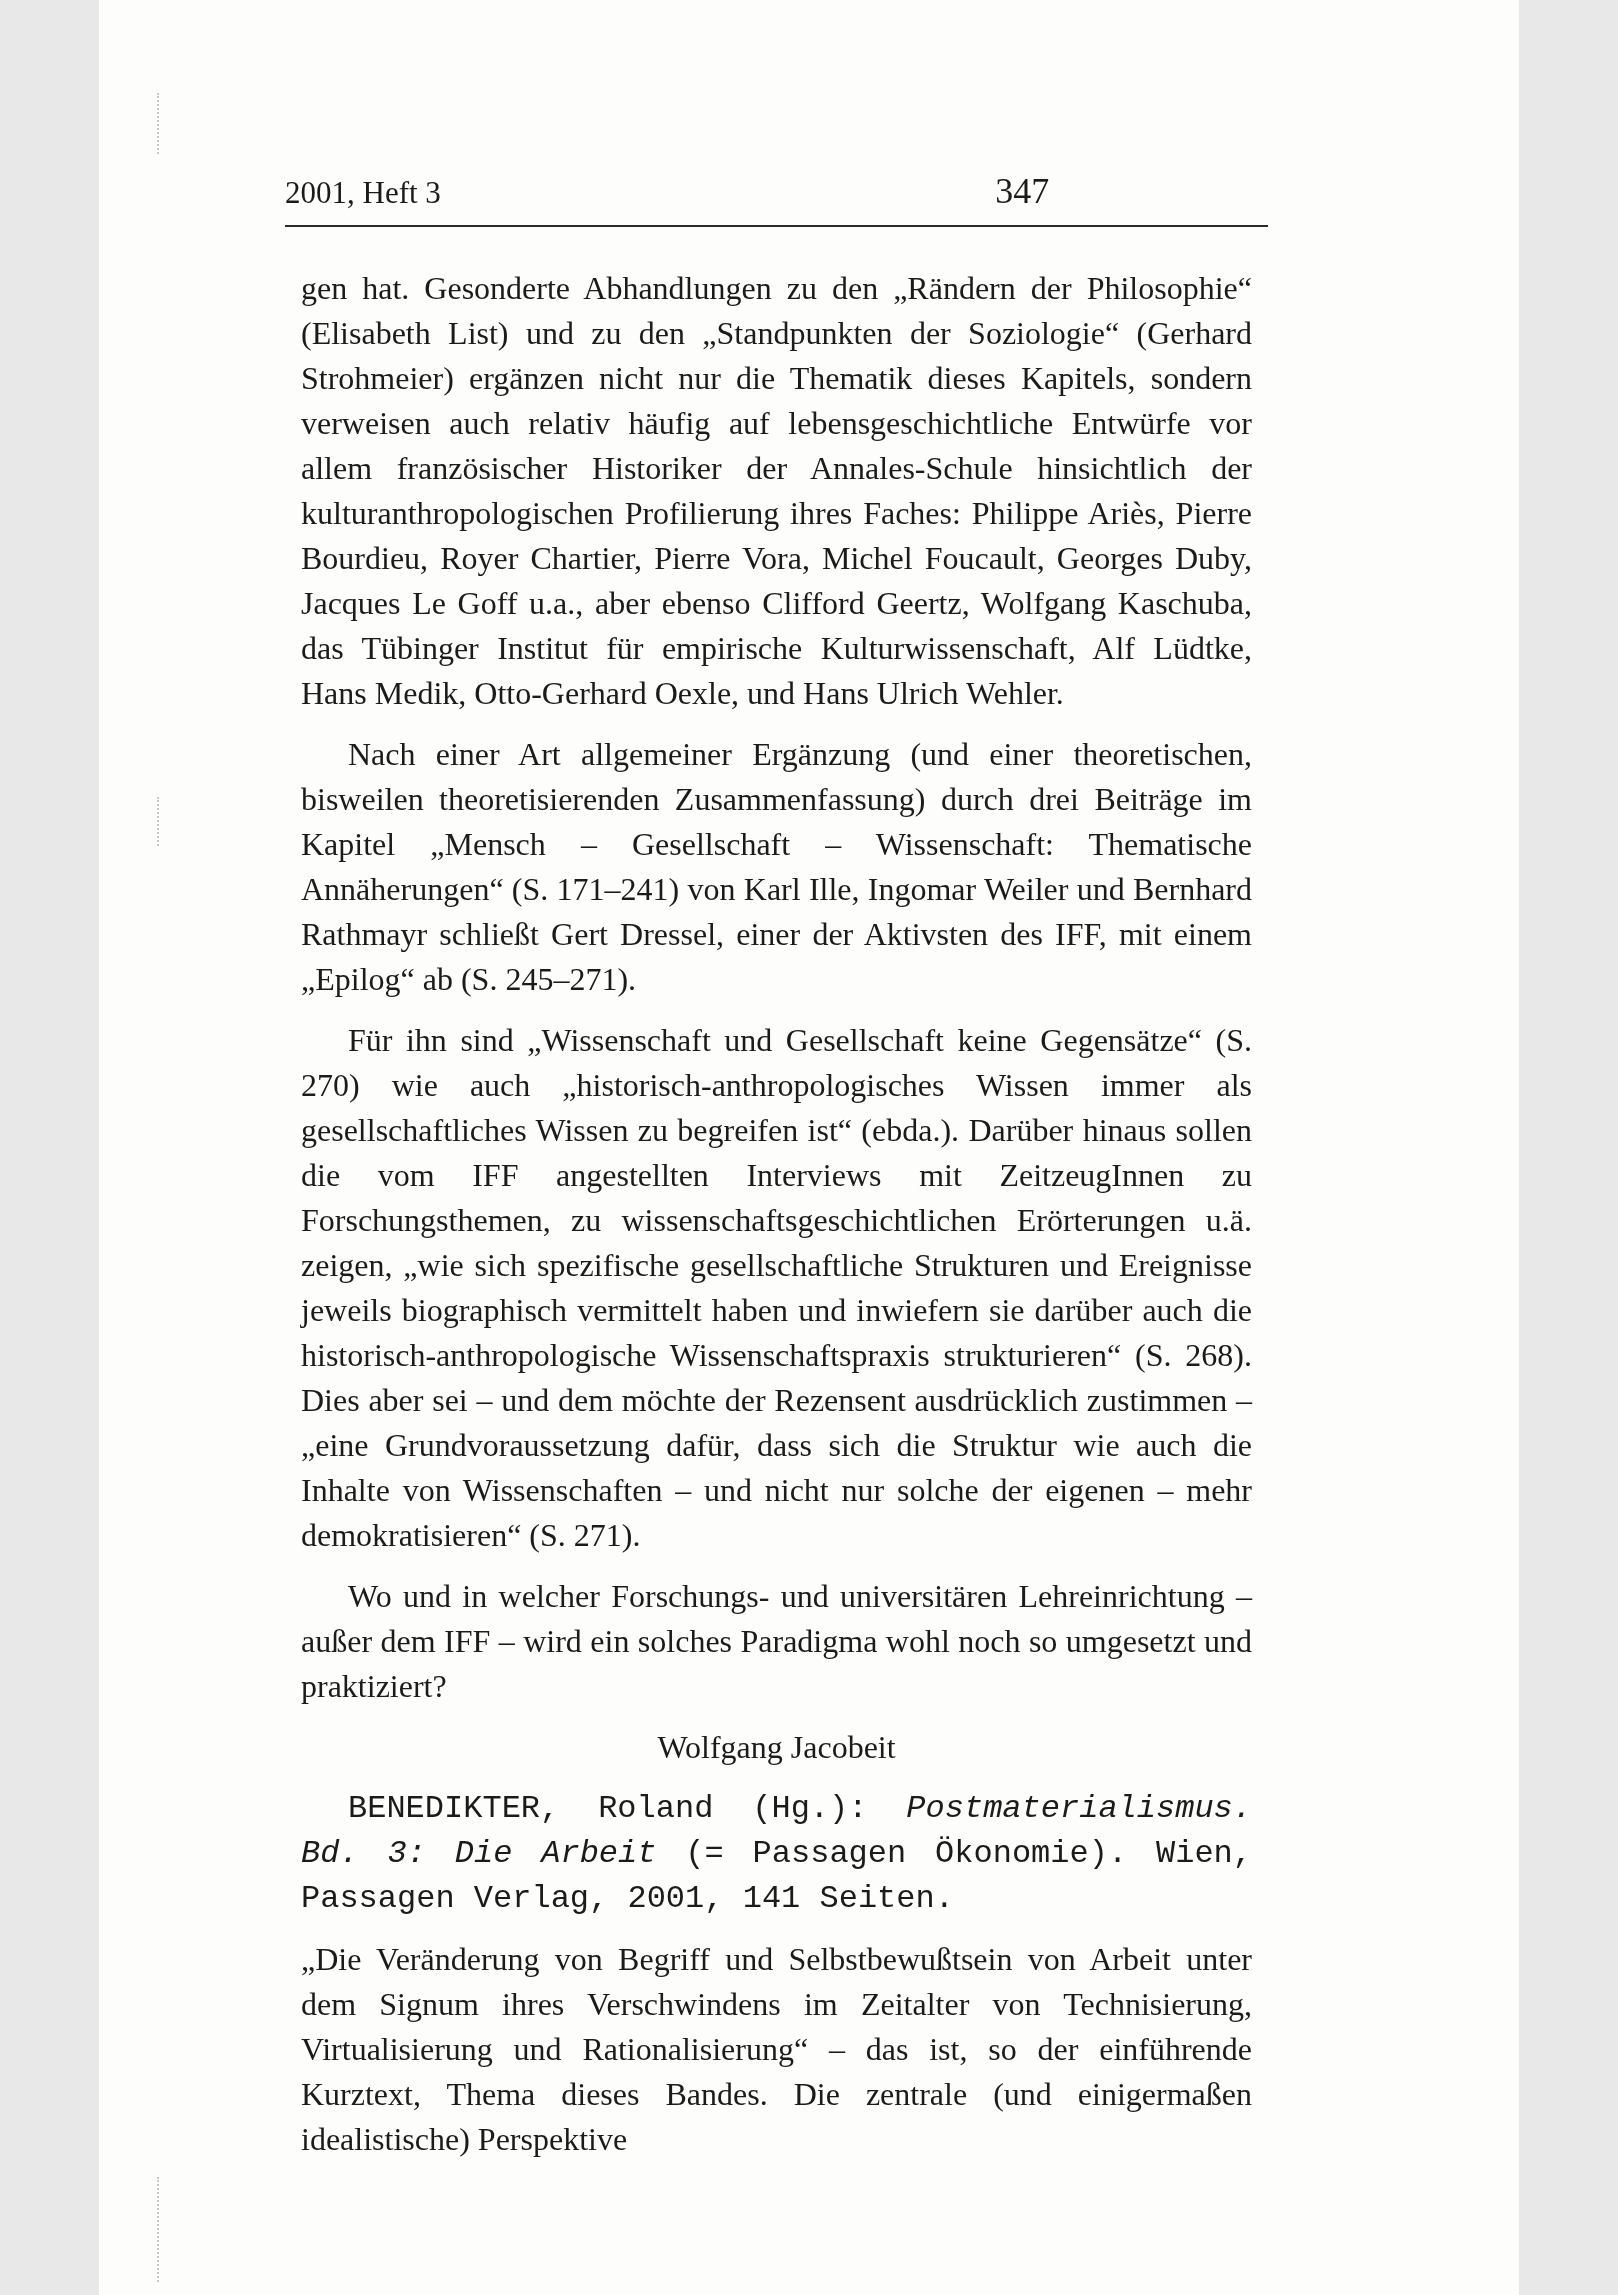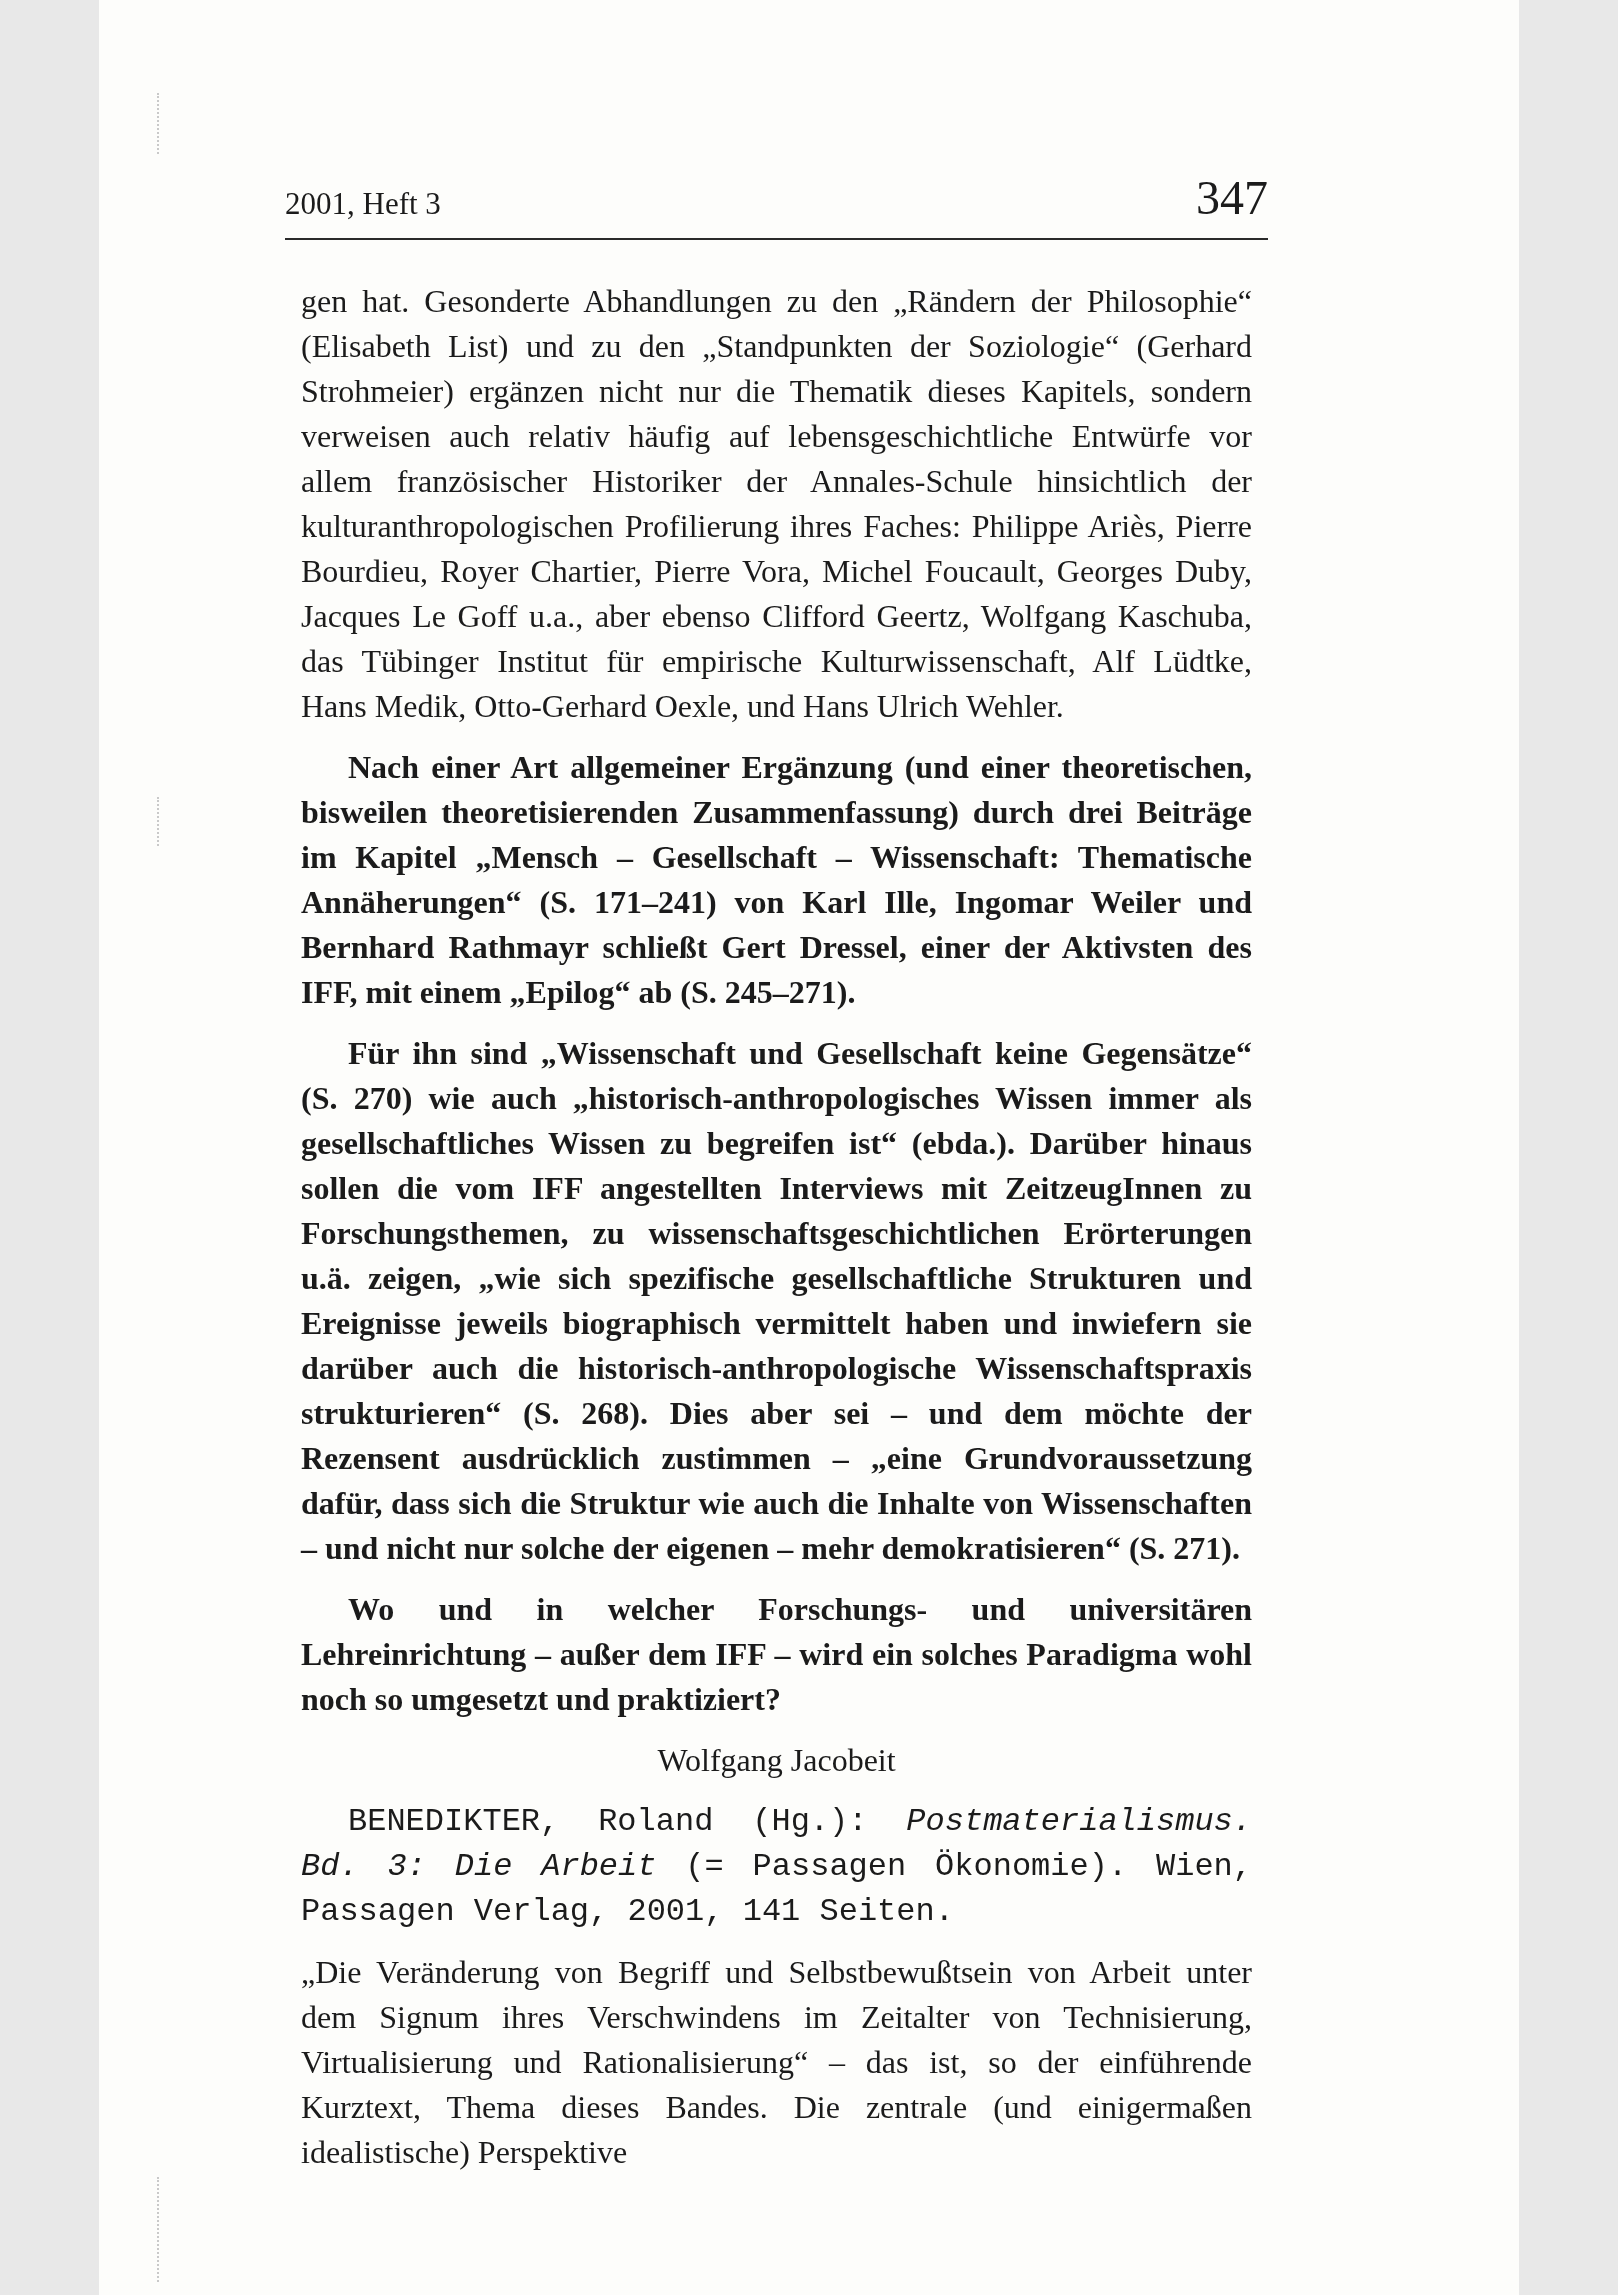--- a/index.html
+++ b/index.html
@@ -29,39 +29,39 @@
   .artifact-mid { top: 797px; height: 49px; }
   .artifact-bottom { top: 2177px; height: 105px; }
 
   .header-row {
     display: flex;
     align-items: baseline;
     font-size: 31px;
   }
   .header-left  { flex: 1; text-align: left; }
   .header-center{ flex: 1.4; text-align: center; }
-  .header-right { flex: 1; text-align: right; font-size: 48px; }
+  .header-right { flex: 1; text-align: center; font-size: 36px; }
 
   .header-rule {
     border: none;
     border-top: 2.4px solid #2a2a2a;
     margin: 13px 0 0 0;
   }
 
   .body-text {
     margin-top: 39px;
     font-size: 32px;
     line-height: 45px;
     text-align: justify;
     hyphens: auto;
   }
   .body-text p {
     margin: 16px;
   }
-  p.indent { text-indent: 47px; font-weight: bold; }
+  p.indent { text-indent: 47px; }
 
   .signature {
     text-align: center;
     margin: 0;
   }
 
   .citation {
     margin-top: 138px;
     text-indent: 47px;
     font-family: Liberation Mono, monospace;

